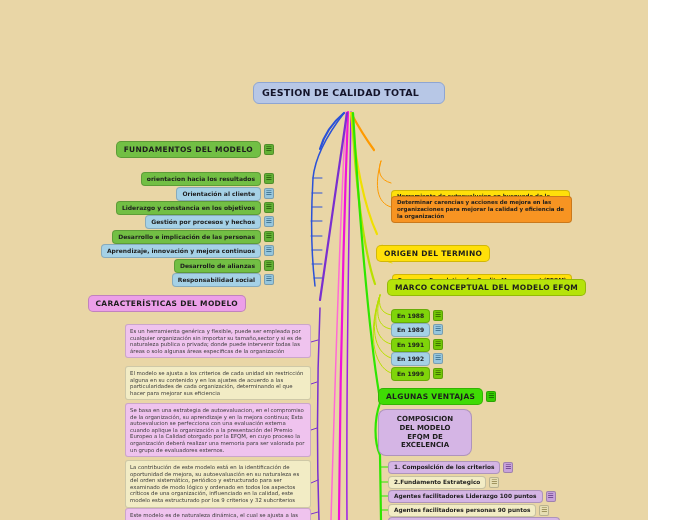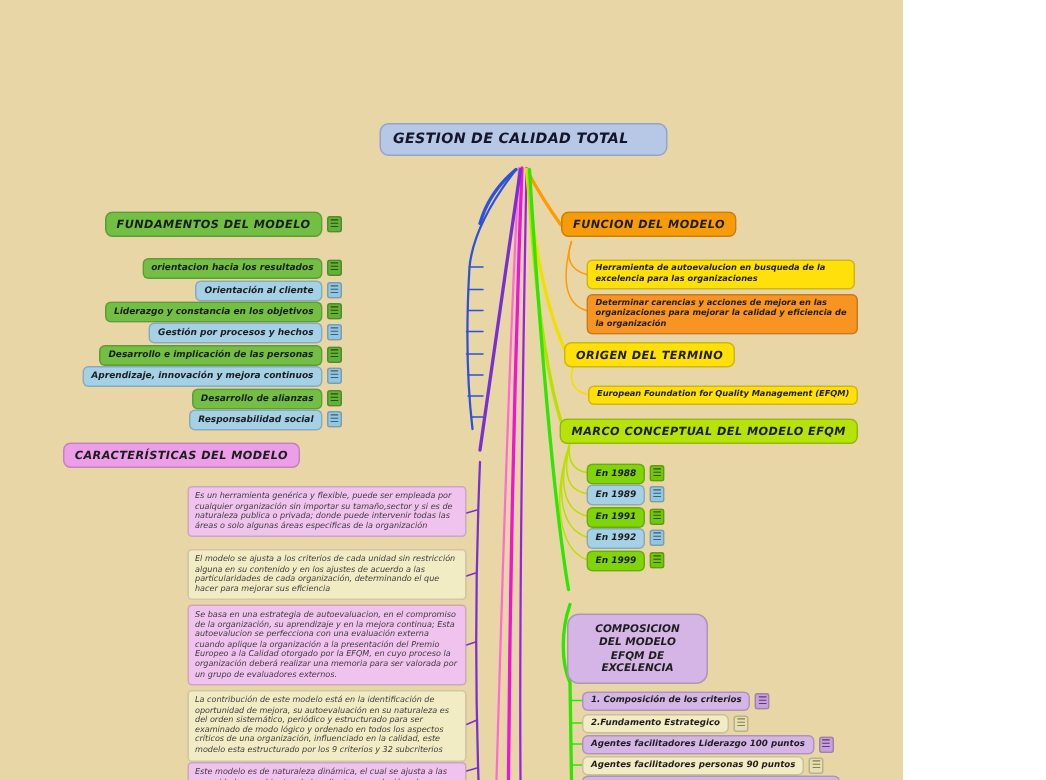--- a/index.html
+++ b/index.html
@@ -1,20 +1,19 @@
 <!DOCTYPE html>
 <html style="--background: #e9d6a6; --center_fill: #b7c7e6; --green_node: #72bf44; --blue_node: #a5d1e6; --pink_header: #ec9fe8; --pink_box: #efc3ee; --cream_box: #f2ecc5; --orange_header: #f79b08; --orange_box: #f79422; --yellow_node: #ffe00a; --ygreen_header: #b5e30a; --year_green: #7fd40a; --bright_green: #3fdb04; --purple_box: #d5b5e5; --line_blue: #2b52d8; --line_purple: #7a2fd0; --line_magenta: #f013d8; --line_violet: #9b1fe8; --line_pink: #ff6ad5; --line_orange: #ff9a00; --line_yellow: #f0e000; --line_ygreen: #b8e000; --line_bgreen: #2ee600;"><head>
 <meta charset="utf-8">
 <style>
   html,body{margin:0;padding:0;}
   #canvas{
-    position:relative;width:602px;height:520px;overflow:hidden;
+    position:relative;width:648px;height:520px;overflow:hidden;
     background:var(--background);
     font-family:"DejaVu Sans", sans-serif;
-    font-style:italic;
   }
   #wires{position:absolute;left:0;top:0;z-index:0;}
   .ln{fill:none;stroke-linecap:round;}
   .w-thick{stroke-width:2.2;}
   .w-med{stroke-width:1.5;}
   .w-thin{stroke-width:1;}
   .c-blue{stroke:var(--line_blue);}
   .c-purple{stroke:var(--line_purple);}
   .c-mag{stroke:var(--line_magenta);}
   .c-vio{stroke:var(--line_violet);}
@@ -37,21 +36,21 @@
     width:192px;padding:4px 8px;font-size:9.5px;font-weight:700;color:#14142a;
     letter-spacing:0.2px;line-height:1.3;box-sizing:border-box;
   }
   .green{background:var(--green_node);}
   .blue{background:var(--blue_node);}
   .pinkhdr{background:var(--pink_header);}
   .pinkbox{background:var(--pink_box);}
   .creambox{background:var(--cream_box);}
   .orangehdr{background:var(--orange_header);}
   .orangebox{background:var(--orange_box);}
-  .yellow{background:var(--yellow_node);}
+  .yellow{background:var(--yellow_node);margin-top:17px;}
   .ygreenhdr{background:var(--ygreen_header);}
   .yeargreen{background:var(--year_green);}
   .bgreen{background:var(--bright_green);}
   .purplebox{background:var(--purple_box);}
 
   .para{
     width:186px;border-radius:3px;padding:3px 4px;font-size:5.4px;font-weight:400;
     color:#3c3c3c;line-height:1.22;border:1px solid rgba(0,0,0,0.15);
     box-sizing:border-box;white-space:normal;
   }
@@ -147,28 +146,27 @@
   </div>
 
   <div class="abs node hdr pinkhdr" style="right:402px;top:295px;">CARACTERÍSTICAS DEL MODELO</div>
 
   <div class="abs node para pinkbox" style="left:125px;top:324px;">Es un herramienta genérica y flexible, puede ser empleada por cualquier organización sin importar su tamaño,sector y si es de naturaleza publica o privada; donde puede intervenir todas las áreas o solo algunas áreas especificas de la organización</div>
   <div class="abs node para creambox" style="left:125px;top:366px;">El modelo se ajusta a los criterios de cada unidad sin restricción alguna en su contenido y en los ajustes de acuerdo a las particularidades de cada organización, determinando el que hacer para mejorar sus eficiencia</div>
   <div class="abs node para pinkbox" style="left:125px;top:403px;">Se basa en una estrategia de autoevaluacion, en el compromiso de la organización, su aprendizaje y en la mejora continua; Esta autoevalucion se perfecciona con una evaluación externa cuando aplique la organización a la presentación del Premio Europeo a la Calidad otorgado por la EFQM, en cuyo proceso la organización deberá realizar una memoria para ser valorada por un grupo de evaluadores externos.</div>
   <div class="abs node para creambox" style="left:125px;top:460px;">La contribución de este modelo está en la identificación de oportunidad de mejora, su autoevaluación en su naturaleza es del orden sistemático, periódico y estructurado para ser examinado de modo lógico y ordenado en todos los aspectos críticos de una organización, influenciado en la calidad, este modelo esta estructurado por los 9 criterios y 32 subcriterios</div>
   <div class="abs node para pinkbox" style="left:125px;top:508px;">Este modelo es de naturaleza dinámica, el cual se ajusta a las necesidades cambiantes de los clientes, en relación a los</div>
 
-  <div class="abs node hdr orangehdr" style="left:374px;top:141px;">FUNCION DEL MODELO</div>
   <div class="abs node wrapnode yellow" style="left:391px;top:173px;width:179px;">Herramienta de autoevalucion en busqueda de la excelencia para las organizaciones</div>
   <div class="abs node wrapnode orangebox" style="left:391px;top:196px;width:181px;">Determinar carencias y acciones de mejora en las organizaciones para mejorar la calidad y eficiencia de la organización</div>
 
   <div class="abs node hdr yellow" style="left:376px;top:228px;">ORIGEN DEL TERMINO</div>
   <div class="abs node yellow" style="left:392px;top:257px;font-size:5.5px;">European Foundation for Quality Management (EFQM)</div>
 
-  <div class="abs node hdr ygreenhdr" style="left:373px;top:279px;">MARCO CONCEPTUAL DEL MODELO EFQM</div>
+  <div class="abs node hdr ygreenhdr" style="left:387px;top:279px;">MARCO CONCEPTUAL DEL MODELO EFQM</div>
 
   <div class="abs row" style="left:391px;top:309px;">
     <span class="node yeargreen">En 1988</span>
     <span class="notes-icon ni-ygreen"></span>
   </div>
   <div class="abs row" style="left:391px;top:323px;">
     <span class="node blue">En 1989</span>
     <span class="notes-icon ni-blue"></span>
   </div>
   <div class="abs row" style="left:391px;top:338px;">
@@ -177,20 +175,24 @@
   </div>
   <div class="abs row" style="left:391px;top:352px;">
     <span class="node blue">En 1992</span>
     <span class="notes-icon ni-blue"></span>
   </div>
   <div class="abs row" style="left:391px;top:367px;">
     <span class="node yeargreen">En 1999</span>
     <span class="notes-icon ni-ygreen"></span>
   </div>
 
+  <div class="abs row" style="left:378px;top:388px;">
+    <span class="node hdr bgreen">ALGUNAS VENTAJAS</span>
+    <span class="notes-icon ni-bgreen"></span>
+  </div>
 
   <div class="abs node purplebox centered" style="left:378px;top:409px;width:94px;font-size:7px;border-radius:8px;padding:5px 14px;">COMPOSICION DEL MODELO EFQM DE EXCELENCIA</div>
 
   <div class="abs row" style="left:388px;top:461px;">
     <span class="node purplebox" style="font-size:5.8px;">1. Composición de los criterios</span>
     <span class="notes-icon ni-purple"></span>
   </div>
   <div class="abs row" style="left:388px;top:476px;">
     <span class="node creambox" style="font-size:5.8px;">2.Fundamento Estrategico</span>
     <span class="notes-icon ni-cream"></span>

